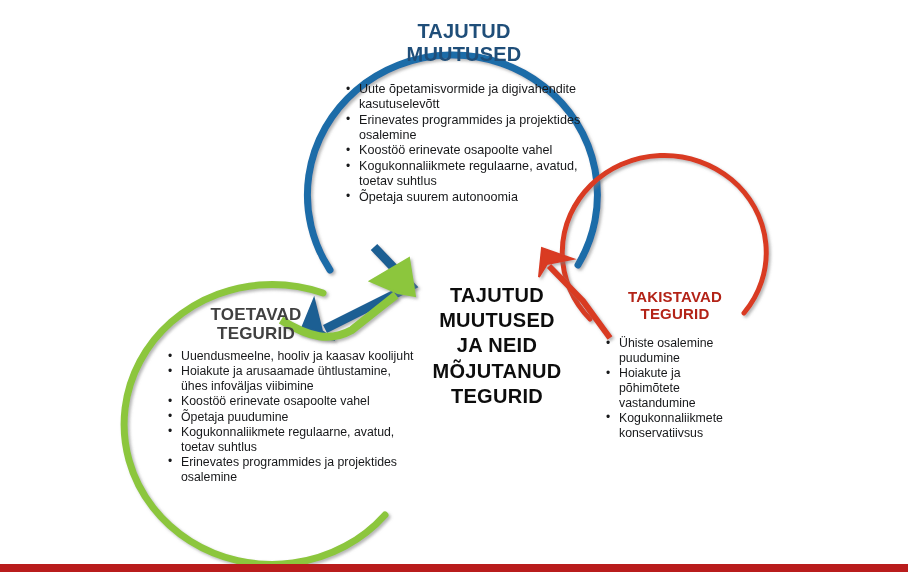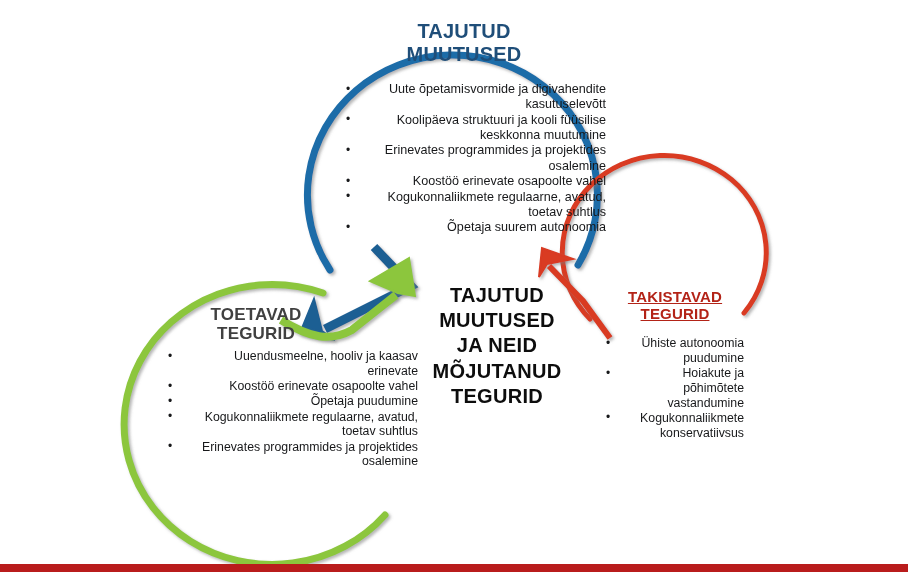--- a/index.html
+++ b/index.html
@@ -36,21 +36,20 @@
     font-weight: bold;
     text-align: center;
     line-height: 1.14;
     letter-spacing: 0.2px;
   }
   .bullets {
     list-style: none;
     margin: 0;
     padding: 0;
     color: #17181a;
-    text-align: right;
   }
   .bullets li {
     position: relative;
     padding-left: 15px;
     margin: 0 0 0.5px 0;
     line-height: 1.2;
   }
   .bullets li:before {
     content: "\2022";
     position: absolute;
@@ -90,21 +89,20 @@
     font-size: 12.3px;
   }
 
   
   #red-heading {
     left: 600px;
     top: 288px;
     width: 150px;
     font-size: 15px;
     color: #b32317;
-    text-decoration: underline;
   }
   #red-bullets {
     left: 604px;
     top: 336px;
     width: 140px;
     font-size: 12.3px;
   }
 
   
   #center-label {
@@ -162,47 +160,47 @@
     </g>
   </svg>
 
   <div class="tblock heading" id="blue-heading">
     <div>TAJUTUD</div>
     <div>MUUTUSED</div>
   </div>
 
   <ul class="tblock bullets" id="blue-bullets">
     <li>Uute õpetamisvormide ja digivahendite kasutuselevõtt</li>
-    <li>Koolipäeva struktuuri ja kooli füüsilise keskkonna muutumine</li>
     <li>Erinevates programmides ja projektides osalemine</li>
     <li>Koostöö erinevate osapoolte vahel</li>
     <li>Kogukonnaliikmete regulaarne, avatud, toetav suhtlus</li>
     <li>Õpetaja suurem autonoomia</li>
   </ul>
 
   <div class="tblock heading" id="green-heading">
     <div>TOETAVAD</div>
     <div>TEGURID</div>
   </div>
 
   <ul class="tblock bullets" id="green-bullets">
-    <li>Uuendusmeelne, hooliv ja kaasav erinevate</li>
+    <li>Uuendusmeelne, hooliv ja kaasav koolijuht</li>
+    <li>Hoiakute ja arusaamade ühtlustamine, ühes infoväljas viibimine</li>
     <li>Koostöö erinevate osapoolte vahel</li>
     <li>Õpetaja puudumine</li>
     <li>Kogukonnaliikmete regulaarne, avatud, toetav suhtlus</li>
     <li>Erinevates programmides ja projektides osalemine</li>
   </ul>
 
   <div class="tblock heading" id="red-heading">
     <div>TAKISTAVAD</div>
     <div>TEGURID</div>
   </div>
 
   <ul class="tblock bullets" id="red-bullets">
-    <li>Ühiste autonoomia puudumine</li>
+    <li>Ühiste osalemine puudumine</li>
     <li>Hoiakute ja põhimõtete vastandumine</li>
     <li>Kogukonnaliikmete konservatiivsus</li>
   </ul>
 
   <div class="tblock" id="center-label">
       <div>TAJUTUD</div>
       <div>MUUTUSED</div>
       <div>JA NEID</div>
       <div>MÕJUTANUD</div>
       <div>TEGURID</div>

